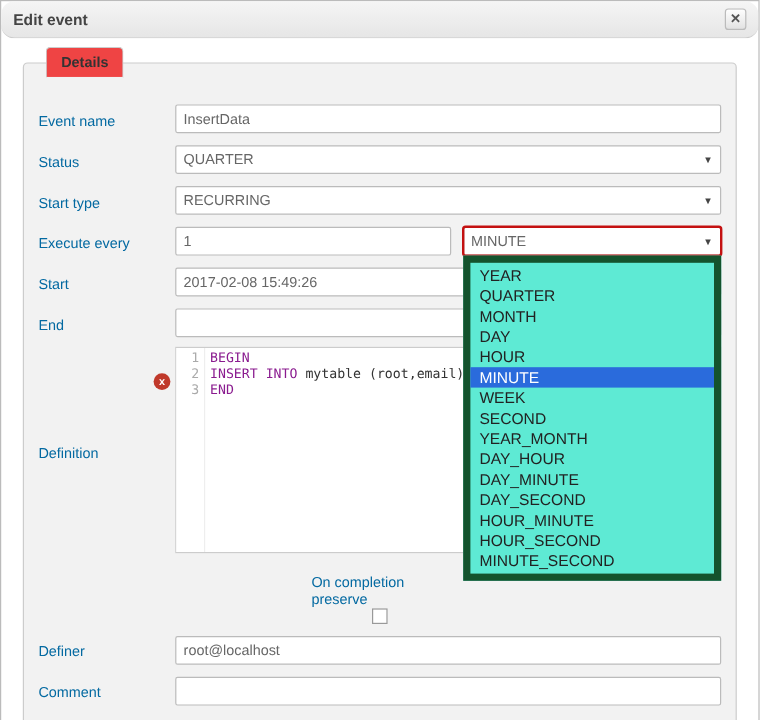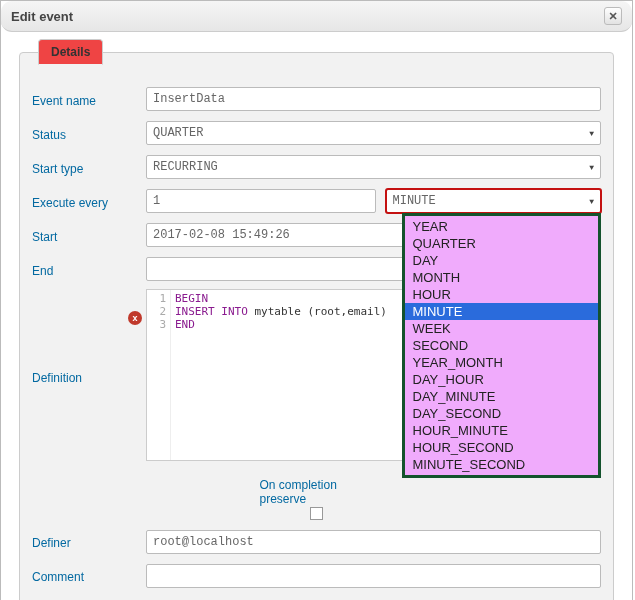--- a/index.html
+++ b/index.html
@@ -87,21 +87,21 @@
     display: flex;
     gap: 10px;
   }
   .text-input, .select-like {
     width: 100%;
     height: 24px;
     padding: 2px 6px;
     border: 1px solid #bbb;
     border-radius: 2px;
     background: #fff;
-    font-family: Liberation Mono, monospace;
+    font-family: Liberation Sans, sans-serif;
     font-size: 12px;
     color: #666;
   }
   .text-input.half { flex: 1; }
   .select-like {
     display: flex;
     align-items: center;
     justify-content: space-between;
     cursor: pointer;
   }
@@ -109,24 +109,24 @@
     font-size: 8px;
     color: #444;
   }
   .highlight-red {
     outline: 2px solid #c41111;
     outline-offset: -1px;
   }
   .dropdown-pane {
     position: absolute;
     top: 24px;
-    left: 16px;
+    left: 0;
     right: 0;
-    border: 3px solid #14532d;
-    background: #f0abfc;
+    border: 6px solid #14532d;
+    background: #5eead4;
     z-index: 20;
     padding: 2px 0;
   }
   .dropdown-option {
     padding: 1px 8px;
     font-size: 13px;
     color: #222;
     font-family: Arial, sans-serif;
     cursor: pointer;
   }
@@ -250,22 +250,22 @@
         <div class="form-field">
           <input class="text-input half" value="1" style="">
           <div style="flex:1;position:relative;">
             <div class="select-like highlight-red">
               <span>MINUTE</span>
               <span class="select-arrow">▼</span>
             </div>
             <div class="dropdown-pane" id="interval-dropdown">
                 <div class="dropdown-option">YEAR</div>
                 <div class="dropdown-option">QUARTER</div>
+                <div class="dropdown-option">MONTH</div>
                 <div class="dropdown-option">DAY</div>
-                <div class="dropdown-option">MONTH</div>
                 <div class="dropdown-option">HOUR</div>
                 <div class="dropdown-option selected">MINUTE</div>
                 <div class="dropdown-option">WEEK</div>
                 <div class="dropdown-option">SECOND</div>
                 <div class="dropdown-option">YEAR_MONTH</div>
                 <div class="dropdown-option">DAY_HOUR</div>
                 <div class="dropdown-option">DAY_MINUTE</div>
                 <div class="dropdown-option">DAY_SECOND</div>
                 <div class="dropdown-option">HOUR_MINUTE</div>
                 <div class="dropdown-option">HOUR_SECOND</div>

